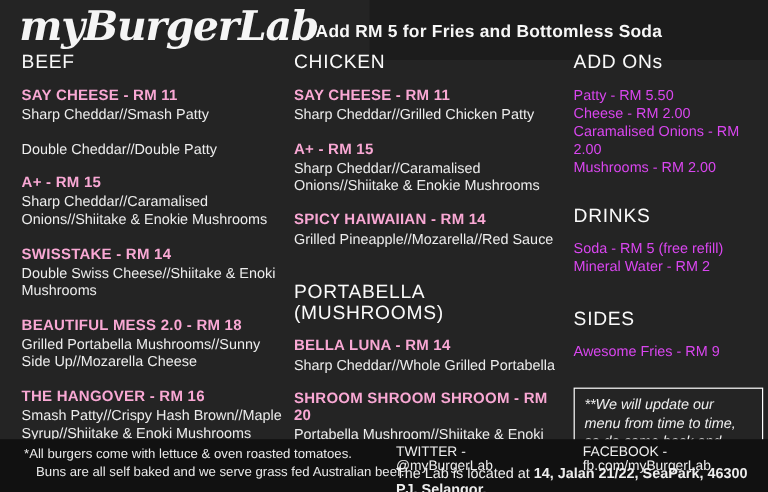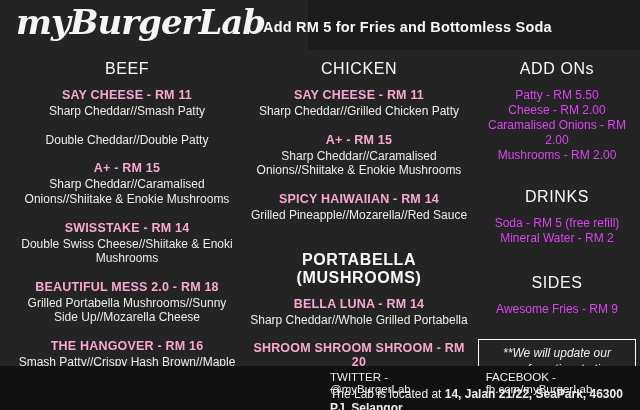--- a/index.html
+++ b/index.html
@@ -13,29 +13,29 @@
   .header-right-bg{position:absolute;left:308px;top:0;width:332px;height:50px;background:#1c1c1c;}
   .logo{
     position:absolute;left:16px;top:2px;
     font-family:"DejaVu Serif", serif;font-style:italic;font-weight:bold;
     font-size:34px;color:#f5f5f5;letter-spacing:-1px;
   }
   .promo{
     position:absolute;left:263px;top:19px;
     font-size:14.5px;font-weight:bold;letter-spacing:.2px;color:#f7f7f7;
   }
-  .col{position:absolute;top:60px;text-align:center;}
+  .col{position:absolute;top:44px;}
   .col-beef{left:18px;width:218px;}
   .col-chicken{left:245px;width:228px;}
   .col-right{left:478px;width:158px;}
   .section-title{
     font-size:16px;font-weight:400;letter-spacing:.6px;
     margin:0 0 10px 0;color:#fafafa;
   }
-  .section-title.gap-portabella{margin-top:28px;font-weight:bold;}
+  .section-title.gap-portabella{margin-top:28px;}
   .section-title.gap-drinks{margin-top:26px;}
   .section-title.gap-sides{margin-top:28px;}
   .item{margin-bottom:14px;}
   .item-name{font-size:12.5px;font-weight:bold;letter-spacing:.2px;margin-bottom:2px;color:#f9a8d4;}
   .item-desc{font-size:12px;line-height:1.22;color:#ececec;}
   .line{font-size:12px;line-height:1.24;color:#d946ef;}
   .note-box{
     margin-top:22px;border:1px solid #ffffff;
     padding:6px 8px;font-style:italic;font-size:12px;line-height:1.3;color:#f0f0f0;
   }
@@ -124,20 +124,24 @@
     <div class="line">Soda - RM 5 (free refill)</div>
     <div class="line">Mineral Water - RM 2</div>
 
     <h2 class="section-title gap-sides">SIDES</h2>
     <div class="line">Awesome Fries - RM 9</div>
 
     <div class="note-box">**We will update our menu from time to time, so do come back and check it out.</div>
   </section>
 
   <footer class="footer">
+    <div class="footnote">
+      <div class="fn1">*All burgers come with lettuce &amp; oven roasted tomatoes.</div>
+      <div class="fn2">Buns are all self baked and we serve grass fed Australian beef.</div>
+    </div>
     <div class="social-row">
       <span>TWITTER - @myBurgerLab</span>
       <span>FACEBOOK - fb.com/myBurgerLab</span>
     </div>
     <div class="location-row">
       <span>The Lab is located at </span><span class="addr">14, Jalan 21/22, SeaPark, 46300 PJ, Selangor.</span>
     </div>
   </footer>
 </div>
 

